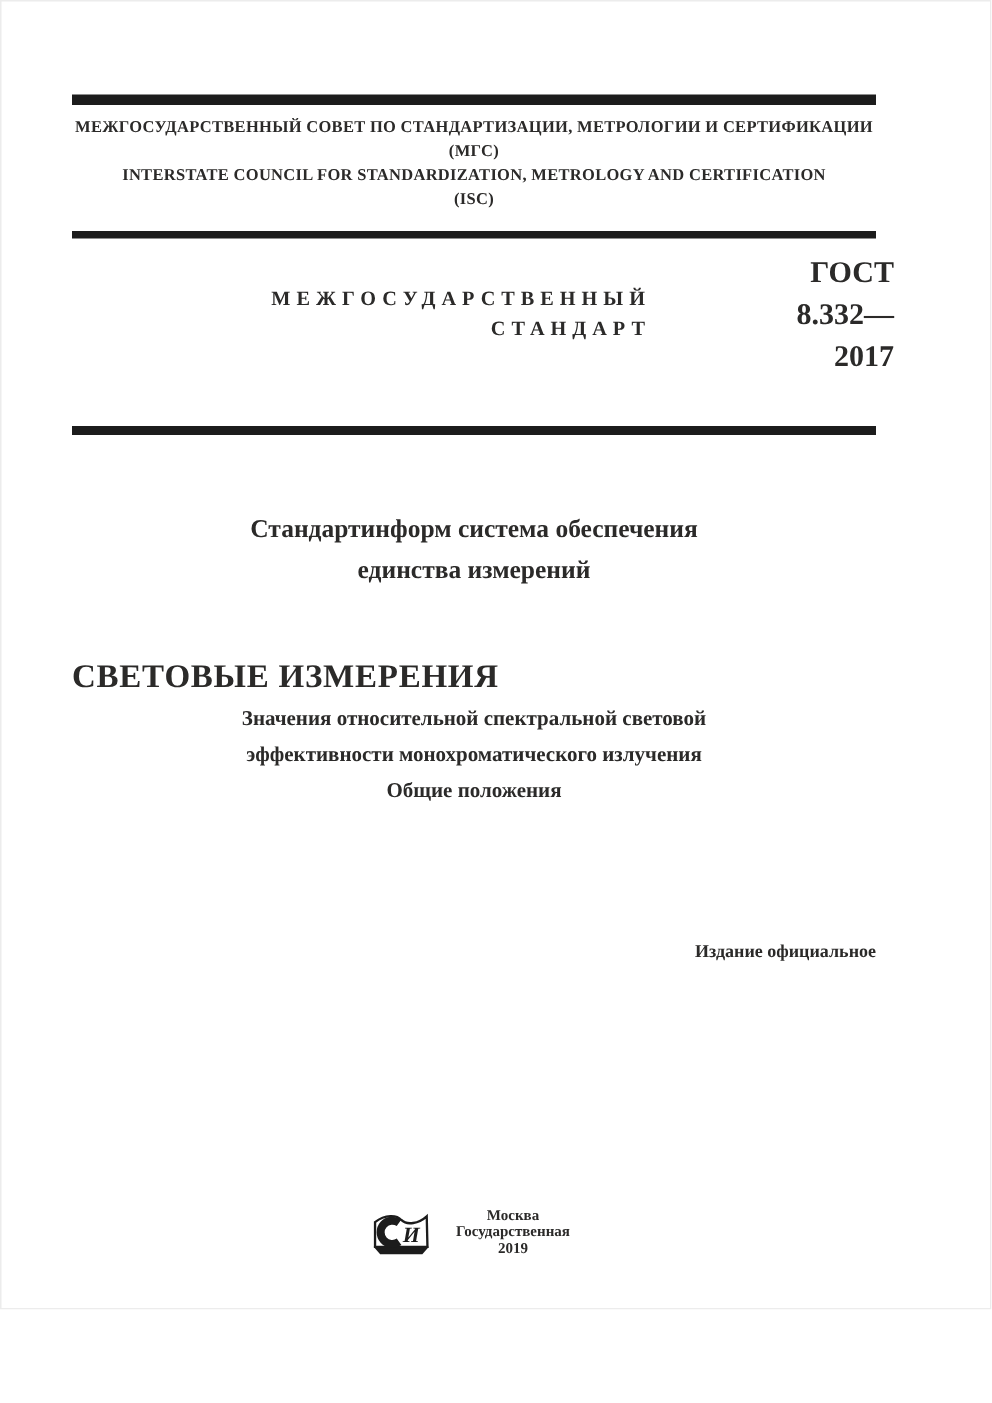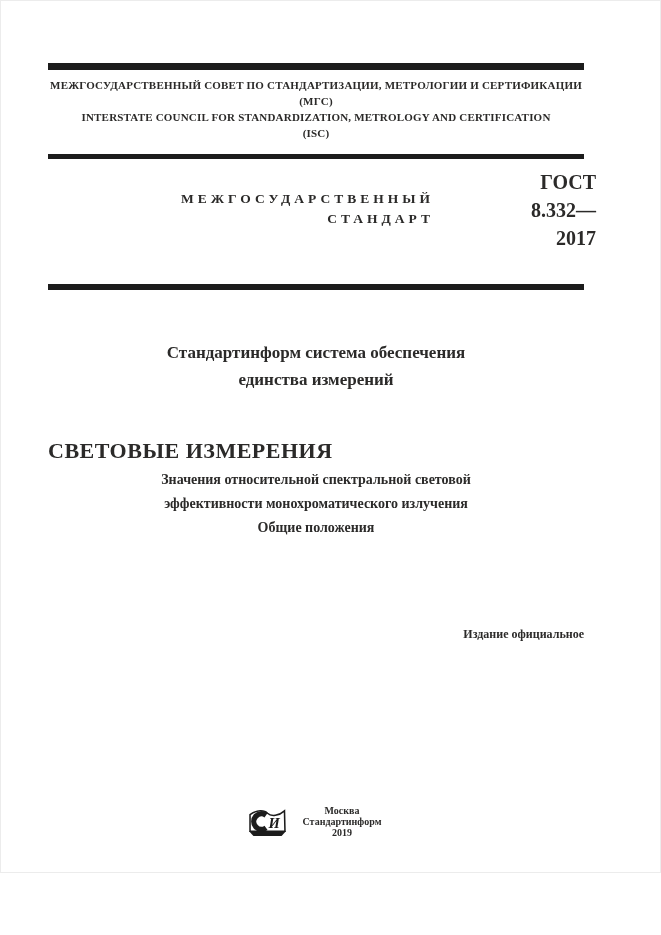--- a/index.html
+++ b/index.html
@@ -164,17 +164,17 @@
       <path d="M2 9 C9 3.5 17 4 20 7.5 C24 11.5 32 10 37.5 5 L38 26 L2 26 Z" fill="#ffffff" stroke="#1c1c1c" stroke-width="1.6"></path>
       <path d="M1 26 L39 26 L34.5 31 L5.5 31 Z" fill="#1c1c1c"></path>
       <path d="M18.5 9.5 A8 8 0 1 0 18.5 22.5" fill="none" stroke="#1c1c1c" stroke-width="5.5"></path>
       <path d="M14 18.5 L26 11.5" stroke="#ffffff" stroke-width="1.2"></path>
       <text x="21" y="22.5" font-size="15" font-weight="bold" font-style="italic" fill="#1c1c1c">И</text>
     </svg>
   </div>
 
   <div class="imprint-text">
     <div>Москва</div>
-    <div>Стандартинформ</div>
+    <div>Государственная</div>
     <div>2019</div>
   </div>
 
 </div>
 
 </body></html>

